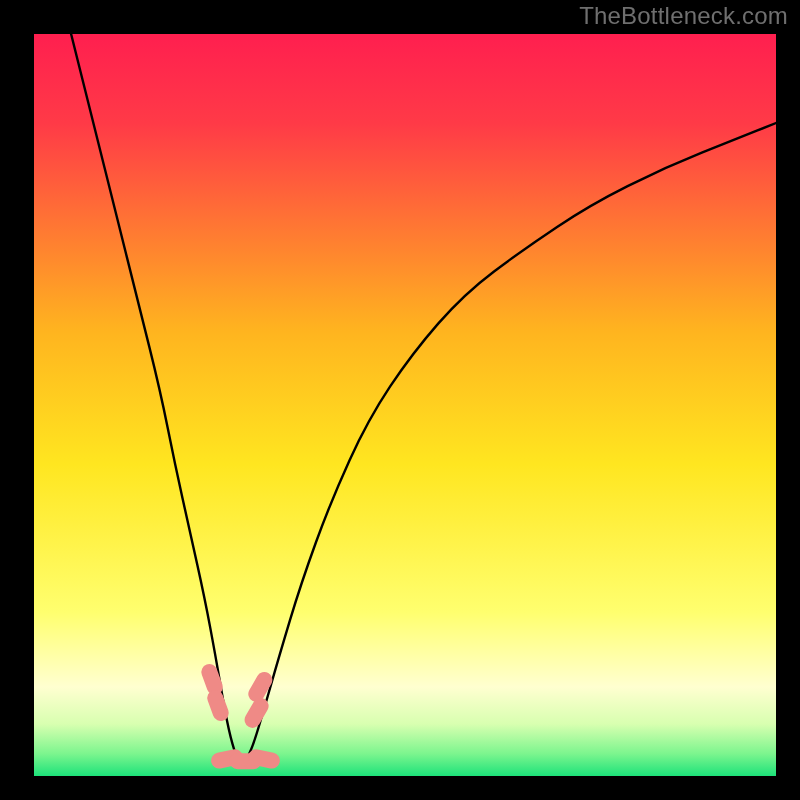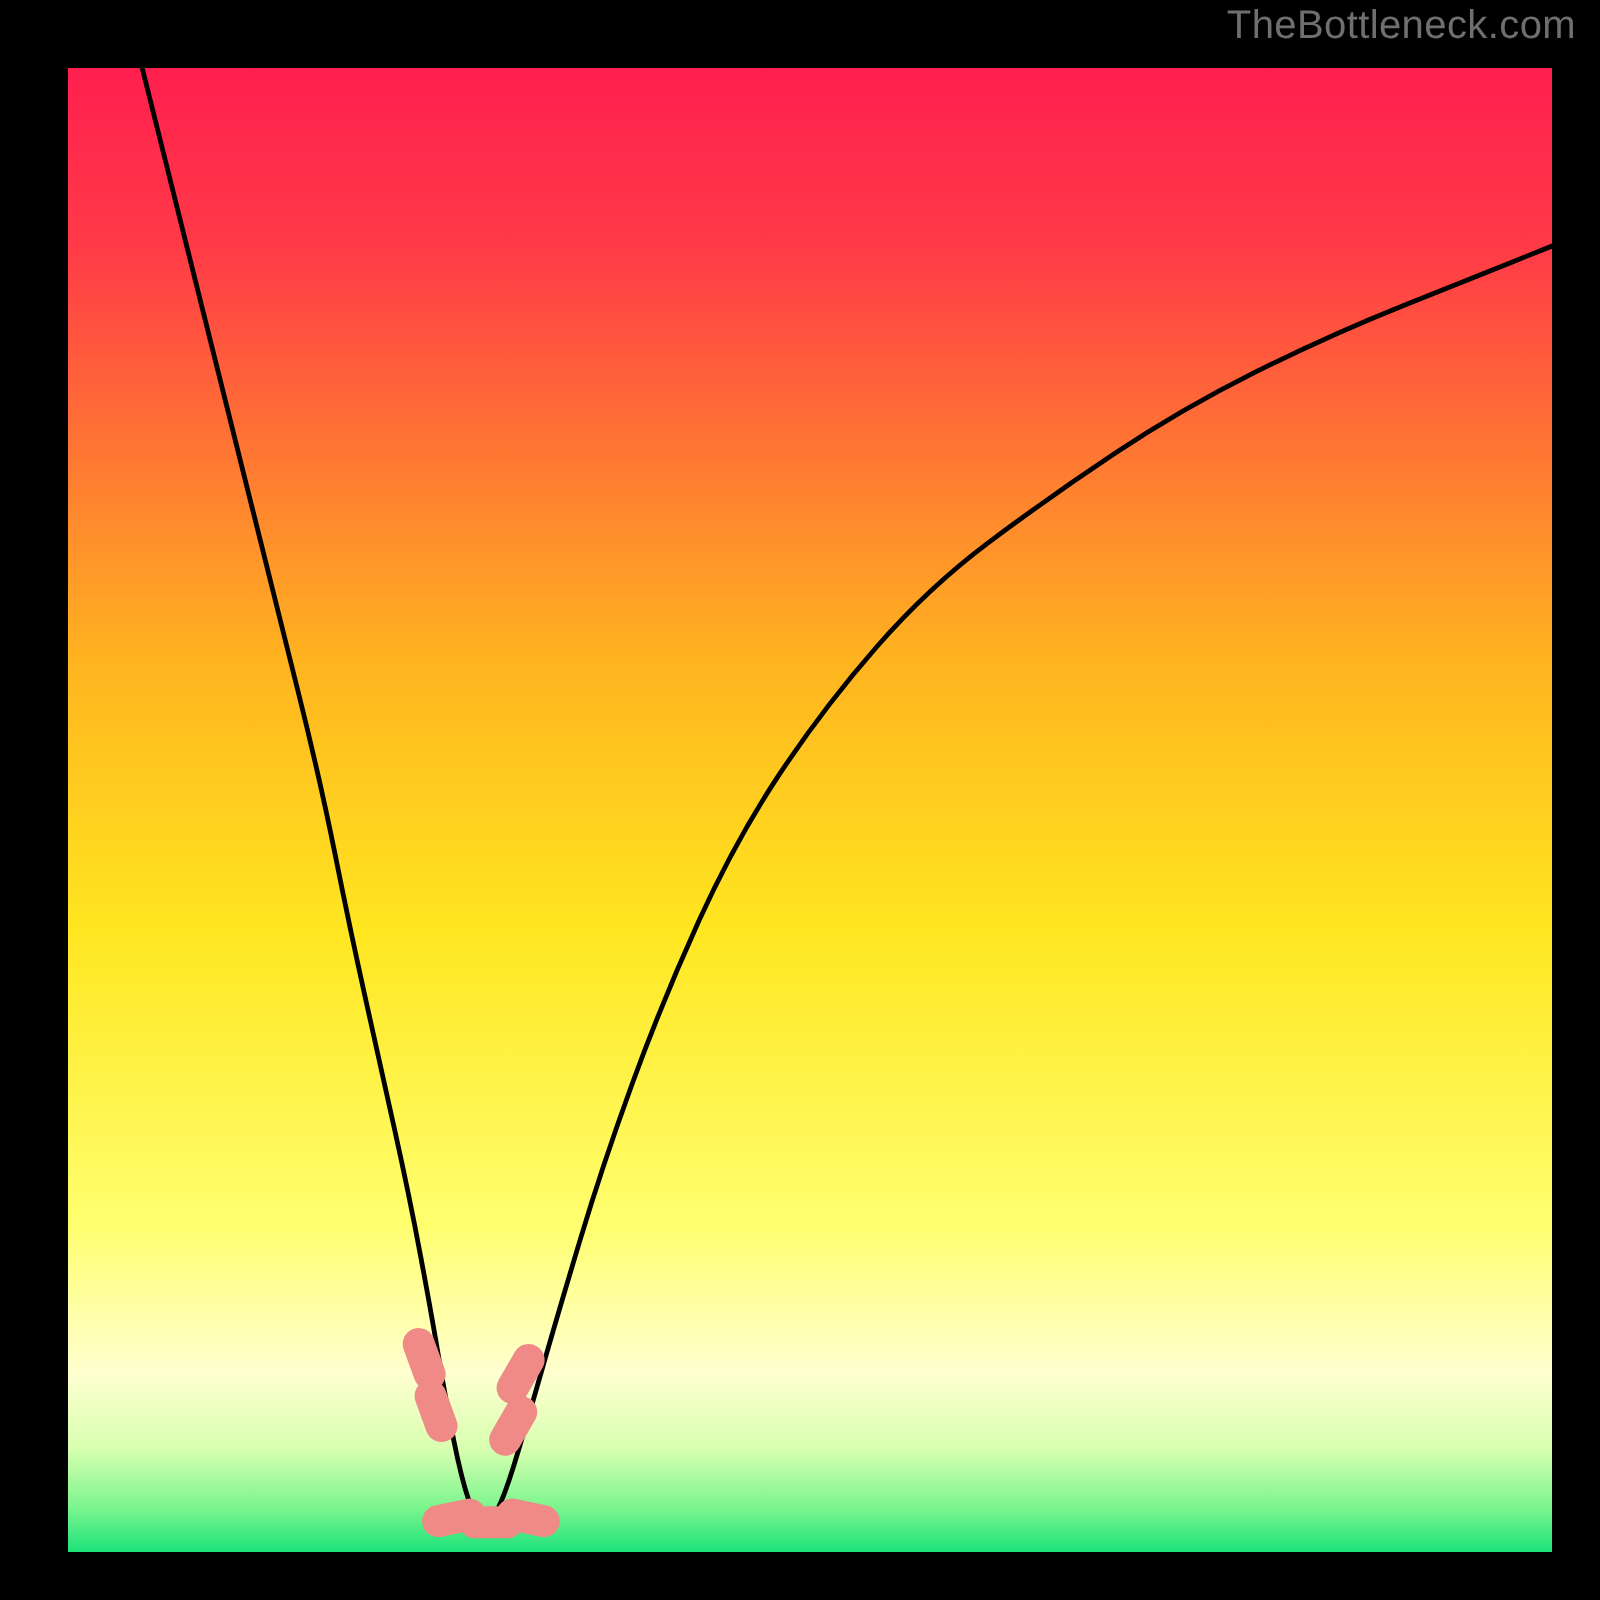--- a/index.html
+++ b/index.html
@@ -17,21 +17,21 @@
     top: 0;
     width: 800px;
     height: 800px;
     background: #000;
   }
   .watermark {
     position: absolute;
     top: 2px;
     right: 12px;
     color: #6f6f6f;
-    font-size: 20px;
+    font-size: 24px;
     font-weight: 400;
     letter-spacing: 0.2px;
     z-index: 10;
   }
   .plot {
     position: absolute;
     left: 34px;
     top: 34px;
     width: 742px;
     height: 742px;

